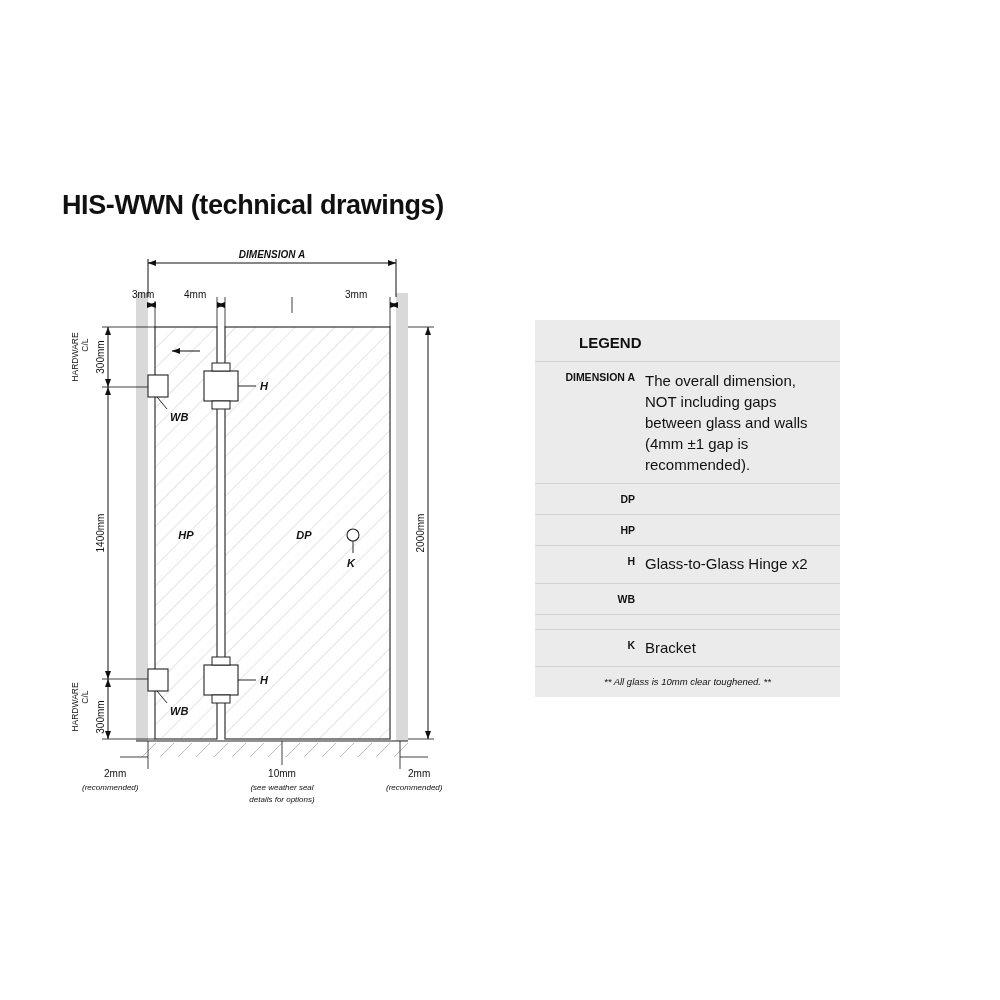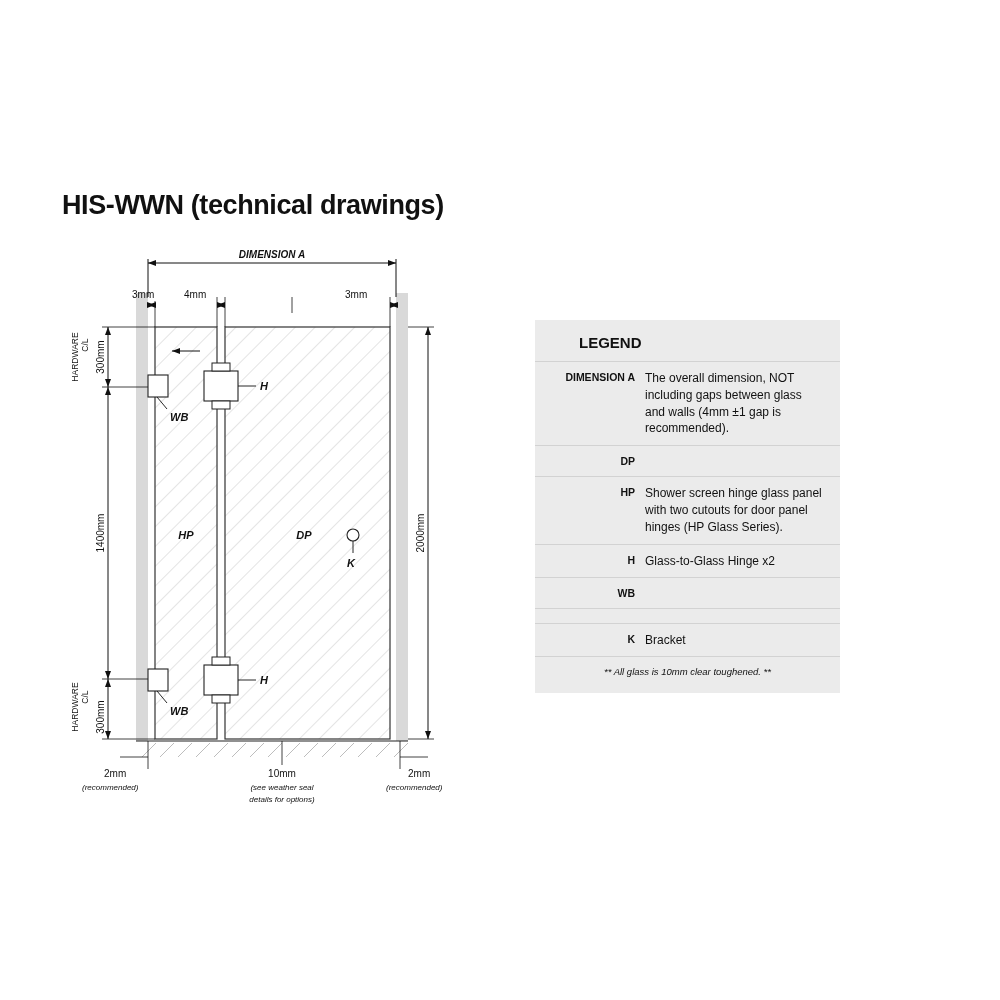--- a/index.html
+++ b/index.html
@@ -71,33 +71,33 @@
     flex: 0 0 100px;
     text-align: right;
     padding-right: 10px;
     font-size: 10.5px;
     font-weight: bold;
     color: #111;
     line-height: 1.35;
   }
   .legend-desc {
     flex: 1 1 auto;
-    font-size: 12px;
+    font-size: 15px;
     color: #111;
     line-height: 1.35;
     padding-right: 6px;
   }
   .legend-row.tall .legend-desc { line-height: 1.4; }
   .legend-note {
     border-top: 1px solid #d2d2d2;
     text-align: center;
     font-size: 9.5px;
     font-style: italic;
     color: #111;
-    padding: 9px 8px 16px 8px;
+    padding: 9px 8px 10px 8px;
   }
   .legend-spacer {
     height: 14px;
     border-top: 1px solid #d2d2d2;
   }
 
   
   text {
     font-family: "Liberation Sans", sans-serif;
     fill: #111;
@@ -282,21 +282,20 @@
       <div class="legend-key">DIMENSION A</div>
       <div class="legend-desc">The overall dimension, NOT including gaps between glass and walls (4mm ±1 gap is recommended).</div>
     </div>
 
     <div class="legend-row tall">
       <div class="legend-key">DP</div>
     </div>
 
     <div class="legend-row tall">
       <div class="legend-key">HP</div>
-      <div class="legend-desc">Shower screen hinge glass panel with two cutouts for door panel hinges (HP Glass Series).</div>
     </div>
 
     <div class="legend-row">
       <div class="legend-key">H</div>
       <div class="legend-desc">Glass-to-Glass Hinge x2</div>
     </div>
 
     <div class="legend-row">
       <div class="legend-key">WB</div>
     </div>

